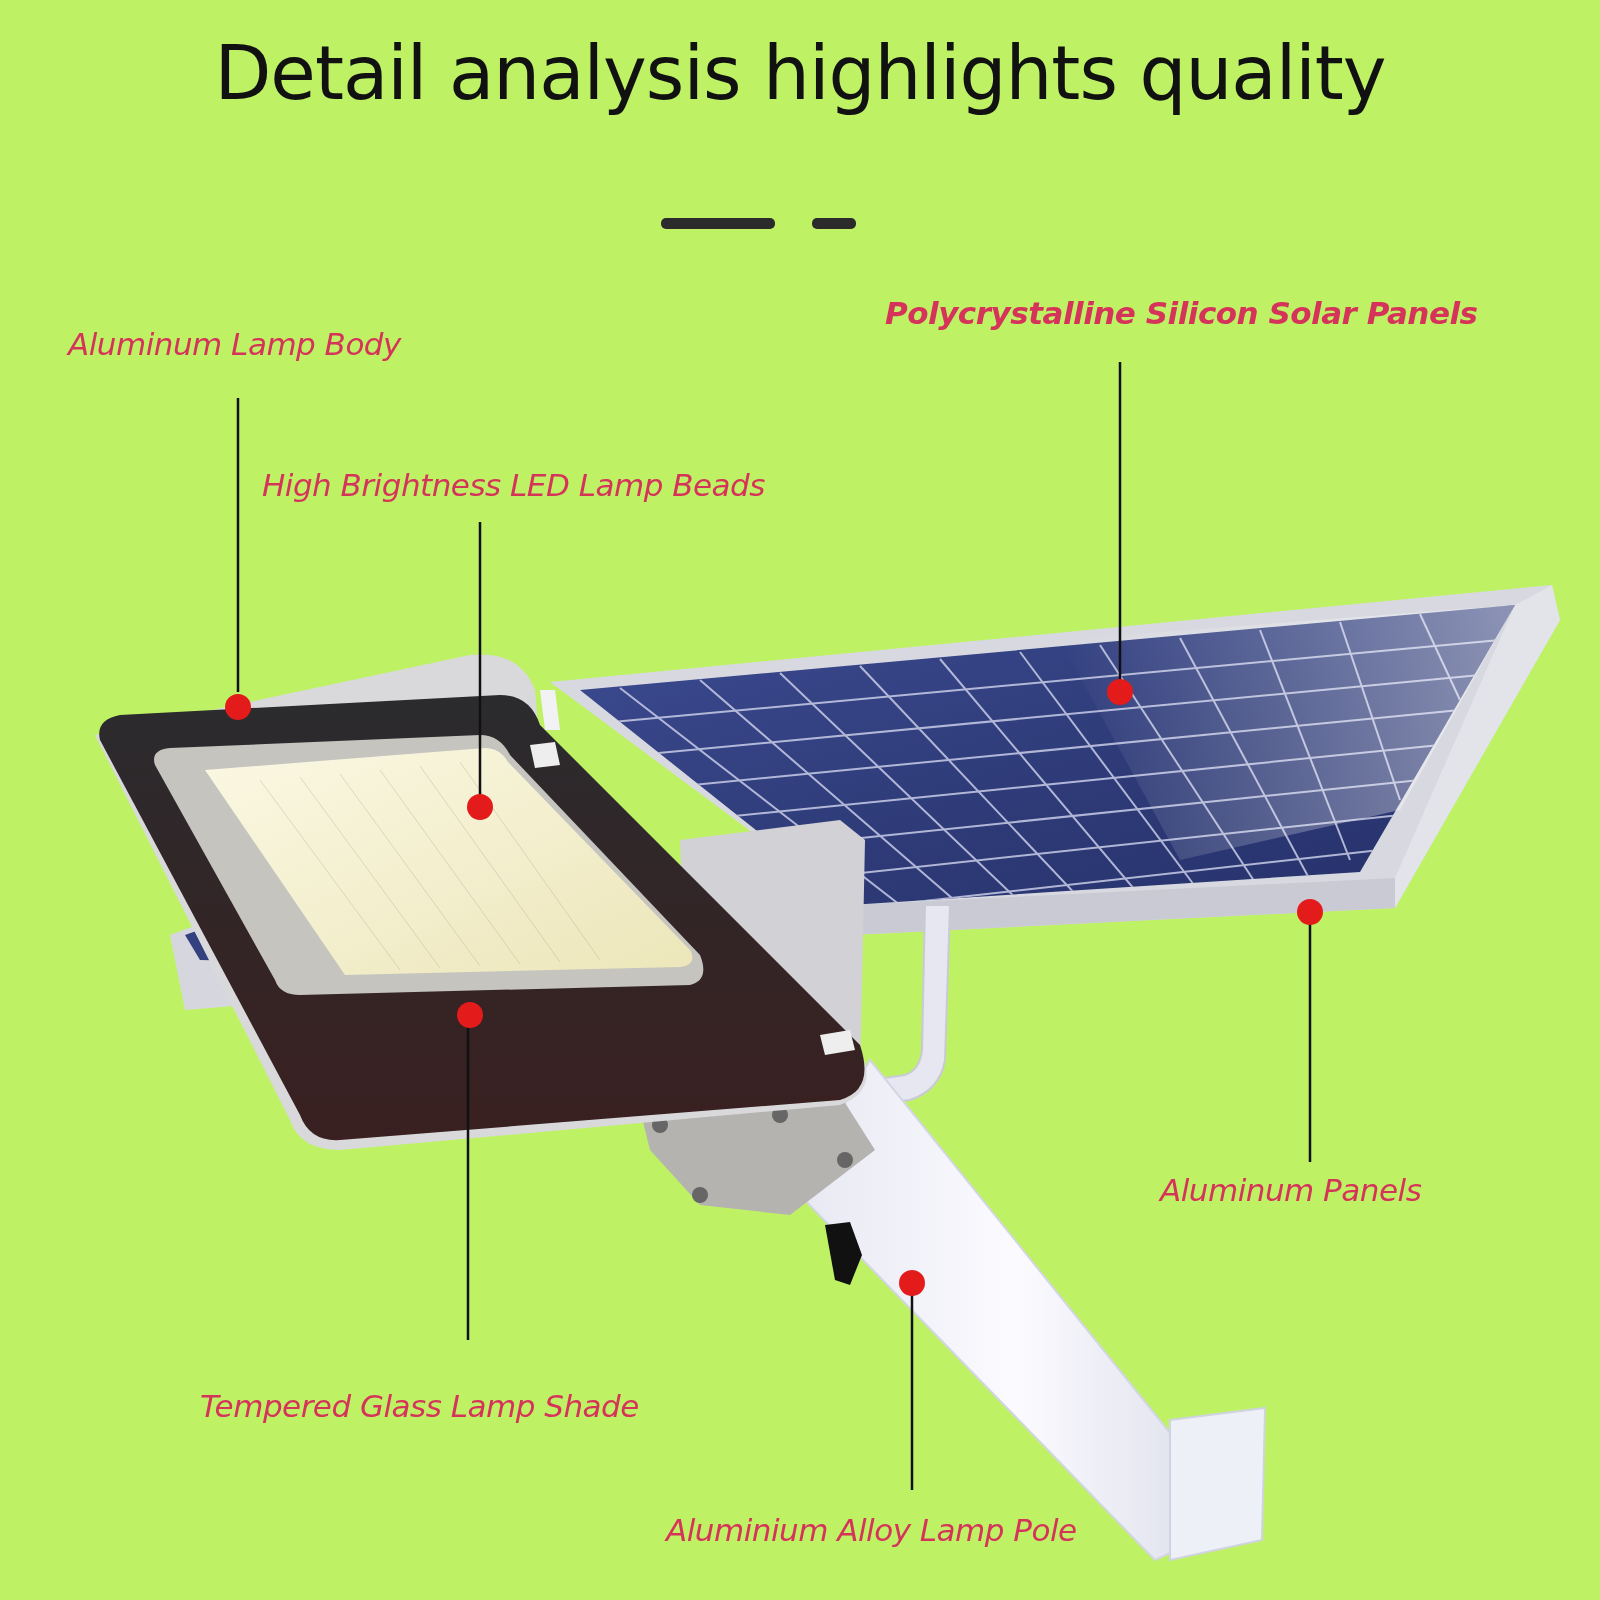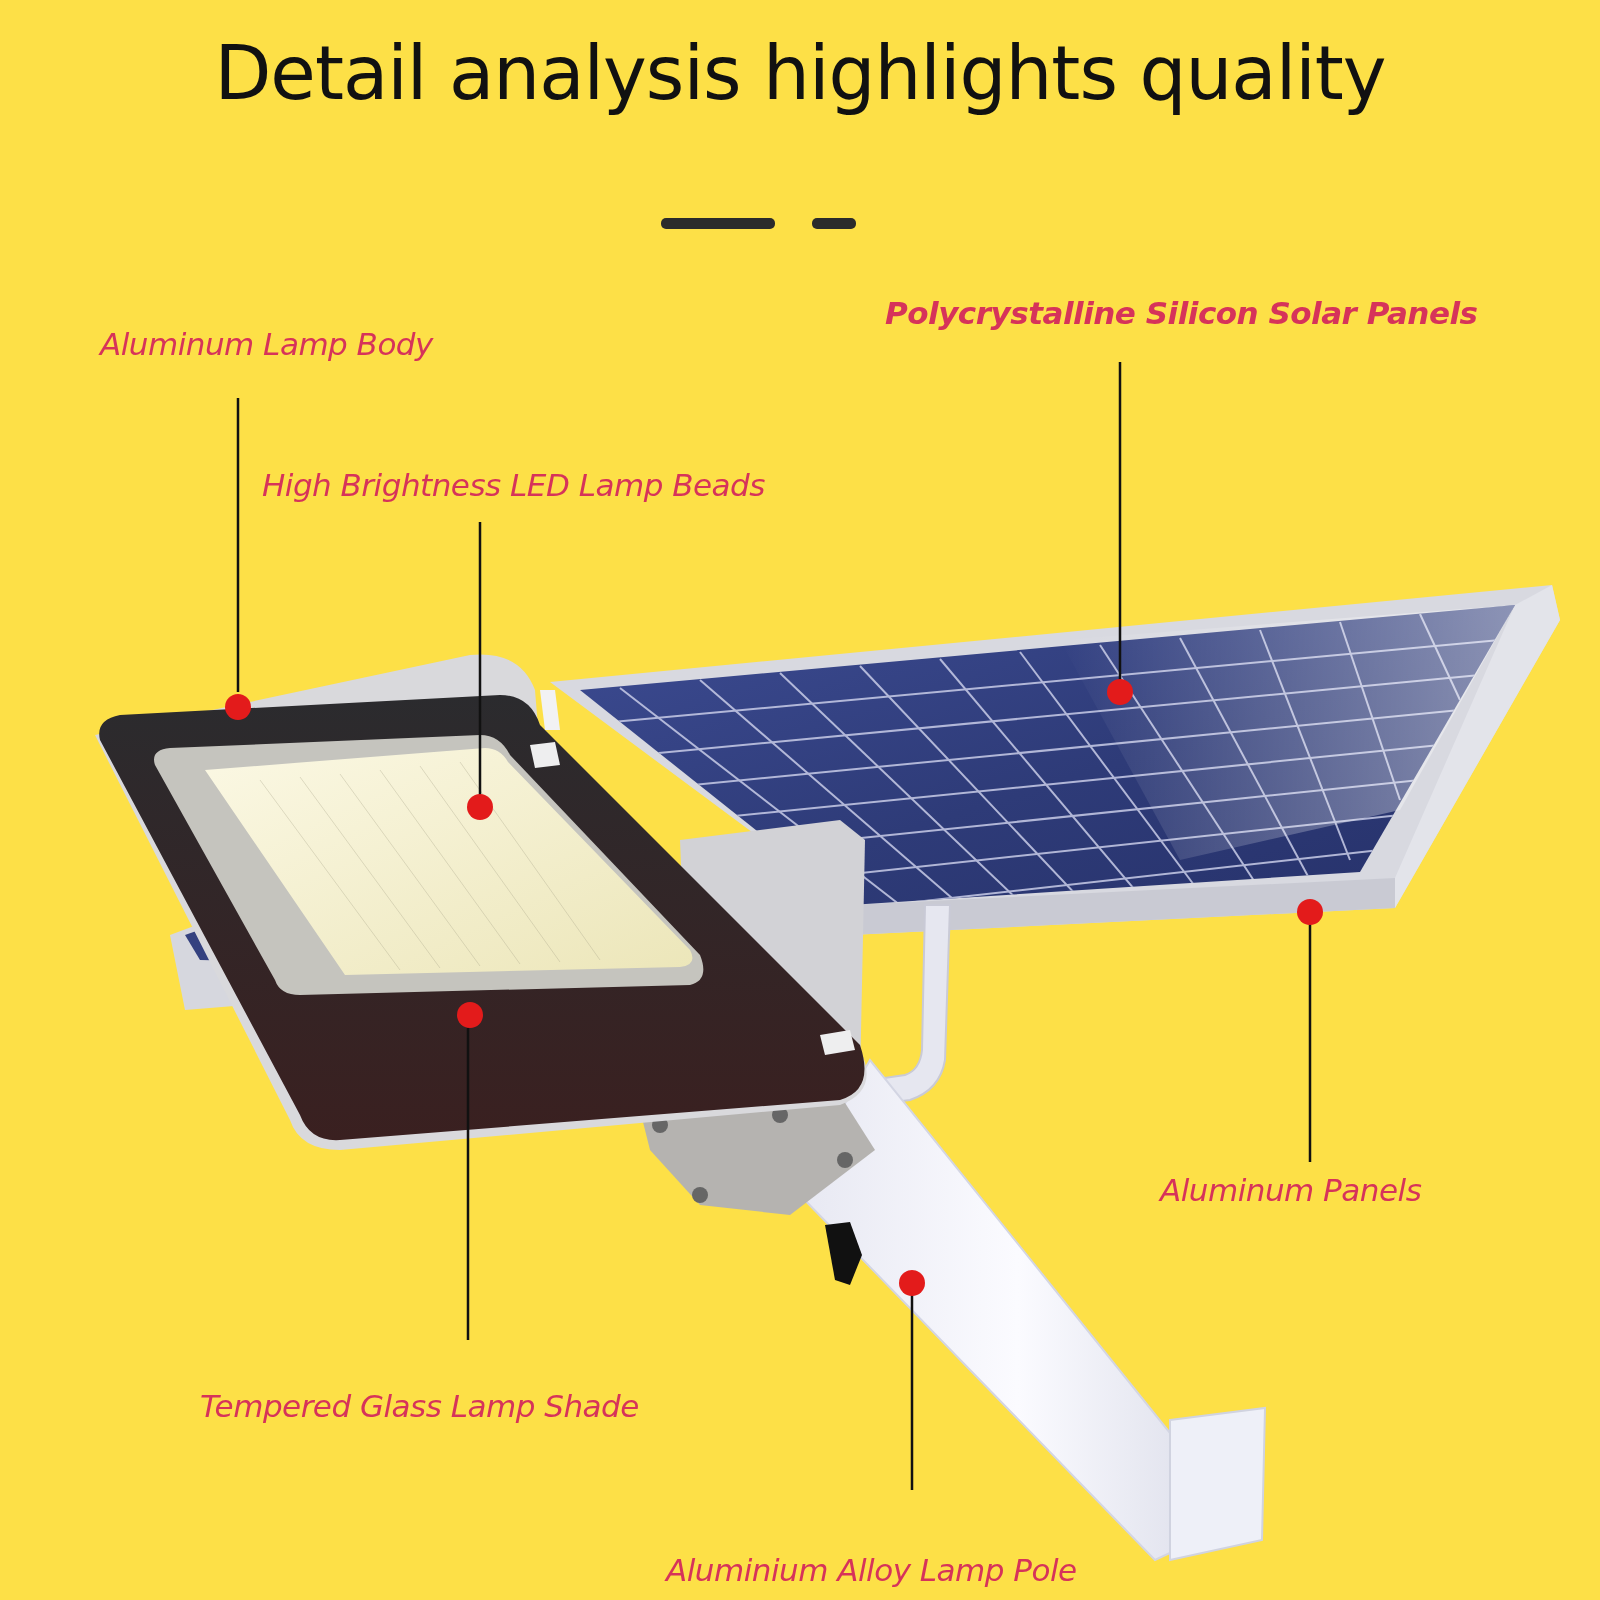--- a/index.html
+++ b/index.html
@@ -4,21 +4,21 @@
   <style>
     * { margin: 0; padding: 0; box-sizing: border-box; }
     html, body {
       width: 1600px; height: 1600px;
       background: #fcfbf4;
       overflow: hidden;
     }
     #stage {
       position: relative;
       width: 1600px; height: 1600px;
-      background: #fde047;
+      background: #bef264;
     }
     .title {
       position: absolute;
       left: 0; top: 30px;
       width: 1600px;
       text-align: center;
       font-family: "DejaVu Sans", sans-serif;
       font-size: 74px;
       font-weight: normal;
       letter-spacing: -1px;
@@ -166,20 +166,20 @@
     <g fill="#e31b1b">
       <circle cx="238" cy="707" r="13"></circle>
       <circle cx="480" cy="807" r="13"></circle>
       <circle cx="1120" cy="692" r="13"></circle>
       <circle cx="1310" cy="912" r="13"></circle>
       <circle cx="470" cy="1015" r="13"></circle>
       <circle cx="912" cy="1283" r="13"></circle>
     </g>
   </svg>
 
-  <div class="label" style="left:68px; top:326px;margin-left:32px;">Aluminum Lamp Body</div>
+  <div class="label" style="left:68px; top:326px;">Aluminum Lamp Body</div>
   <div class="label" style="left:262px; top:467px;">High Brightness LED Lamp Beads</div>
   <div class="label" style="left:885px; top:295px;font-weight:bold;">Polycrystalline Silicon Solar Panels</div>
   <div class="label" style="left:1160px; top:1172px;">Aluminum Panels</div>
   <div class="label" style="left:200px; top:1388px;">Tempered Glass Lamp Shade</div>
-  <div class="label" style="left:666px; top:1552px;">Aluminium Alloy Lamp Pole</div>
+  <div class="label" style="left:666px; top:1512px;">Aluminium Alloy Lamp Pole</div>
 
 </div>
 
 </body></html>

